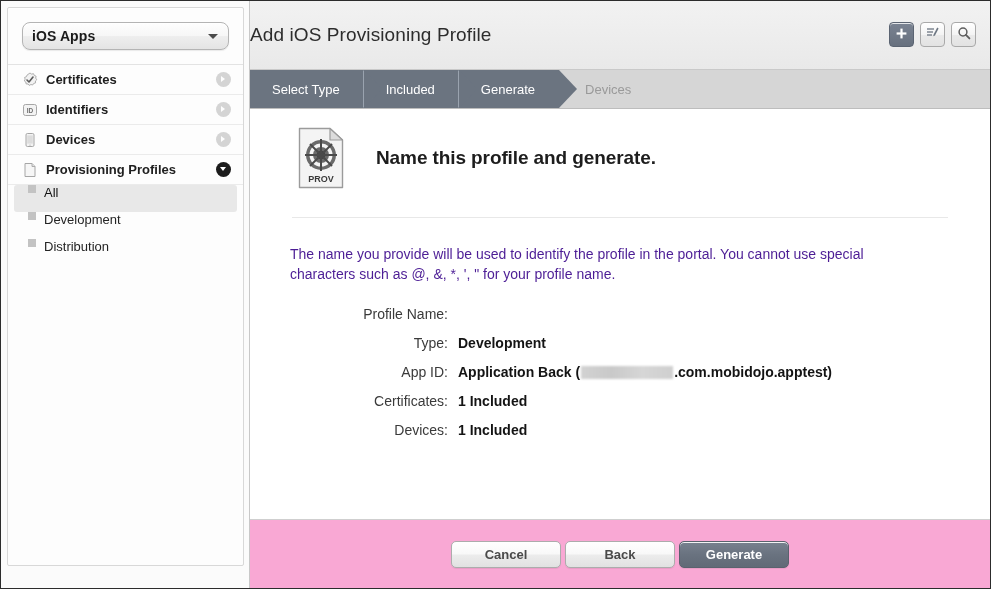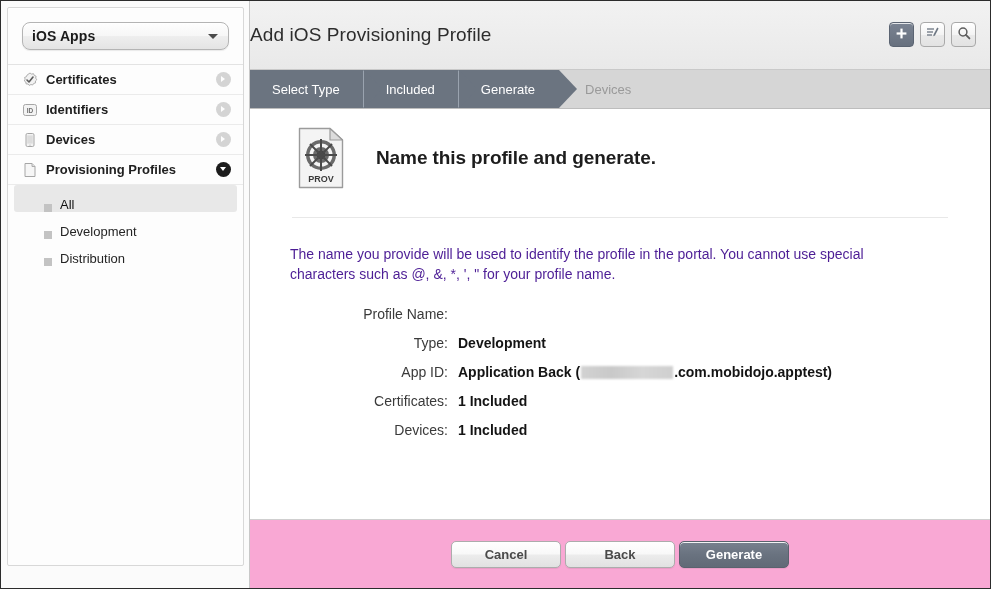--- a/index.html
+++ b/index.html
@@ -133,22 +133,22 @@
 
   .subnav {
     list-style: none;
     margin: 0;
     padding: 0;
     border-top: 1px solid #ebebeb;
   }
   .subnav-item {
     height: 27px;
     display: flex;
-    align-items: flex-end;
-    padding-left: 30px;
+    align-items: flex-start;
+    padding-left: 14px;
     box-sizing: border-box;
     cursor: default;
     margin: 0 6px;
     border-radius: 3px;
   }
   .subnav-item.selected {
     background: #e8e8e8;
   }
   .sub-bullet {
     width: 8px; height: 8px;

